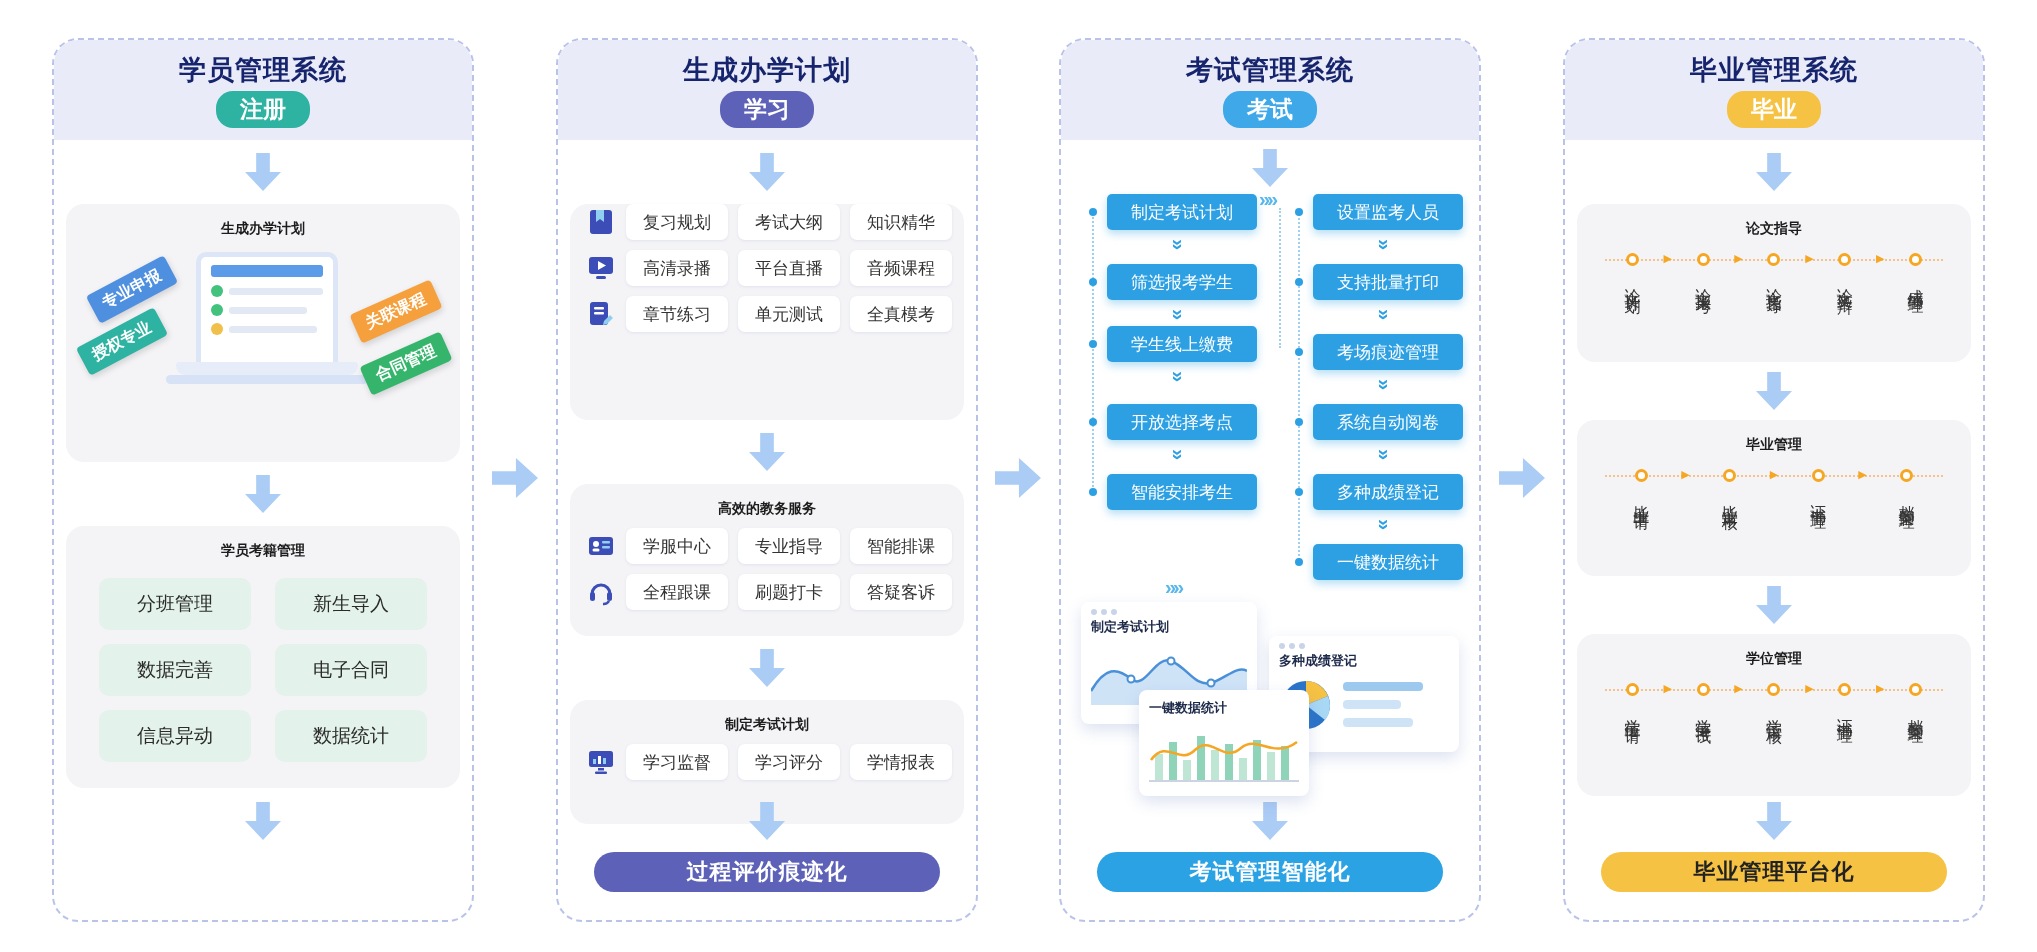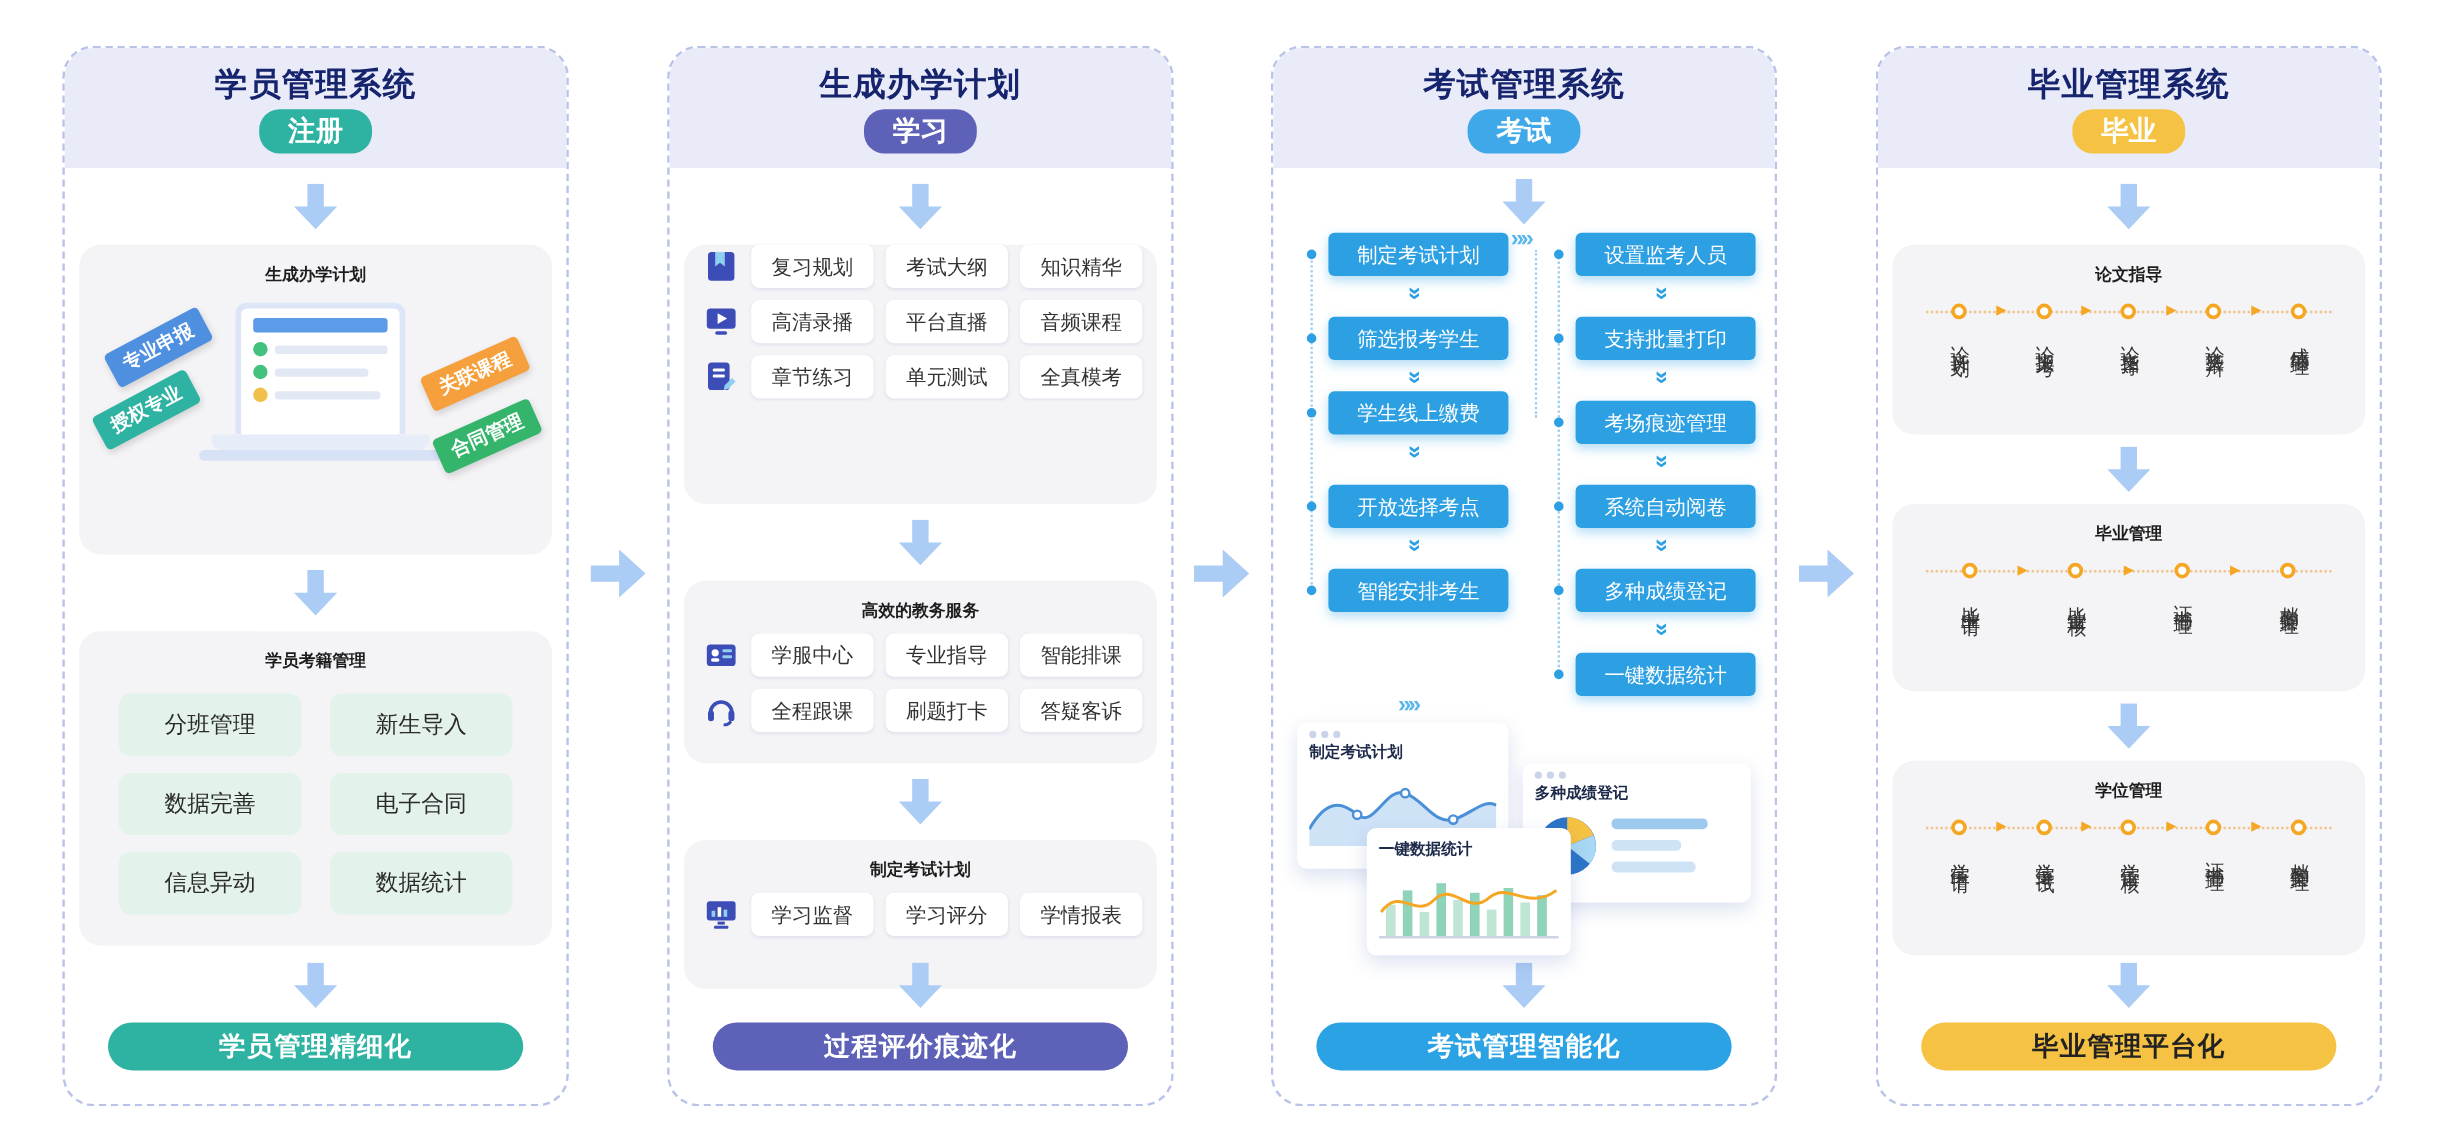--- a/index.html
+++ b/index.html
@@ -162,21 +162,20 @@
         <div class="roster-btn">分班管理</div>
         <div class="roster-btn">新生导入</div>
         <div class="roster-btn">数据完善</div>
         <div class="roster-btn">电子合同</div>
         <div class="roster-btn">信息异动</div>
         <div class="roster-btn">数据统计</div>
       </div>
     </div>
 
     <div class="v-arrow pre-pill"></div>
-    <div class="pill pill-teal">学员管理精细化</div>
   </section>
 
   <section class="column" id="col2">
     <header class="col-header">
       <h2 class="col-title">生成办学计划</h2>
       <span class="badge badge-purple">学习</span>
     </header>
     <div class="v-arrow"></div>
 
     <div class="card card-res">

